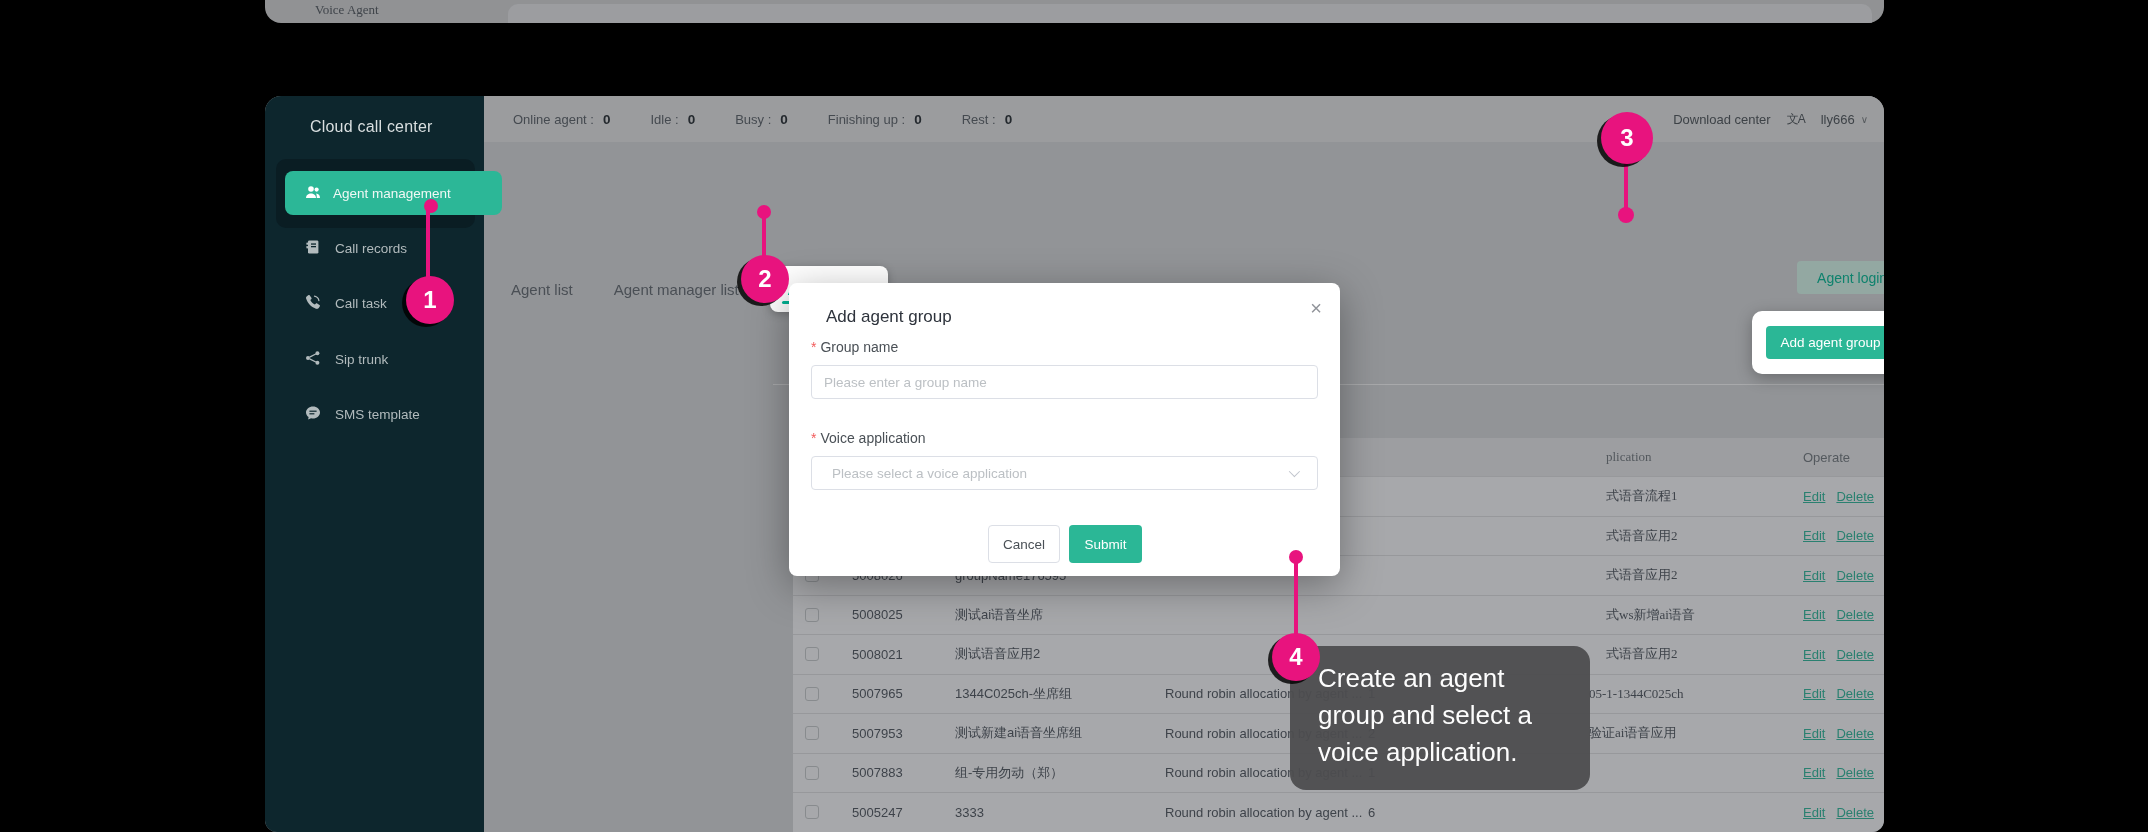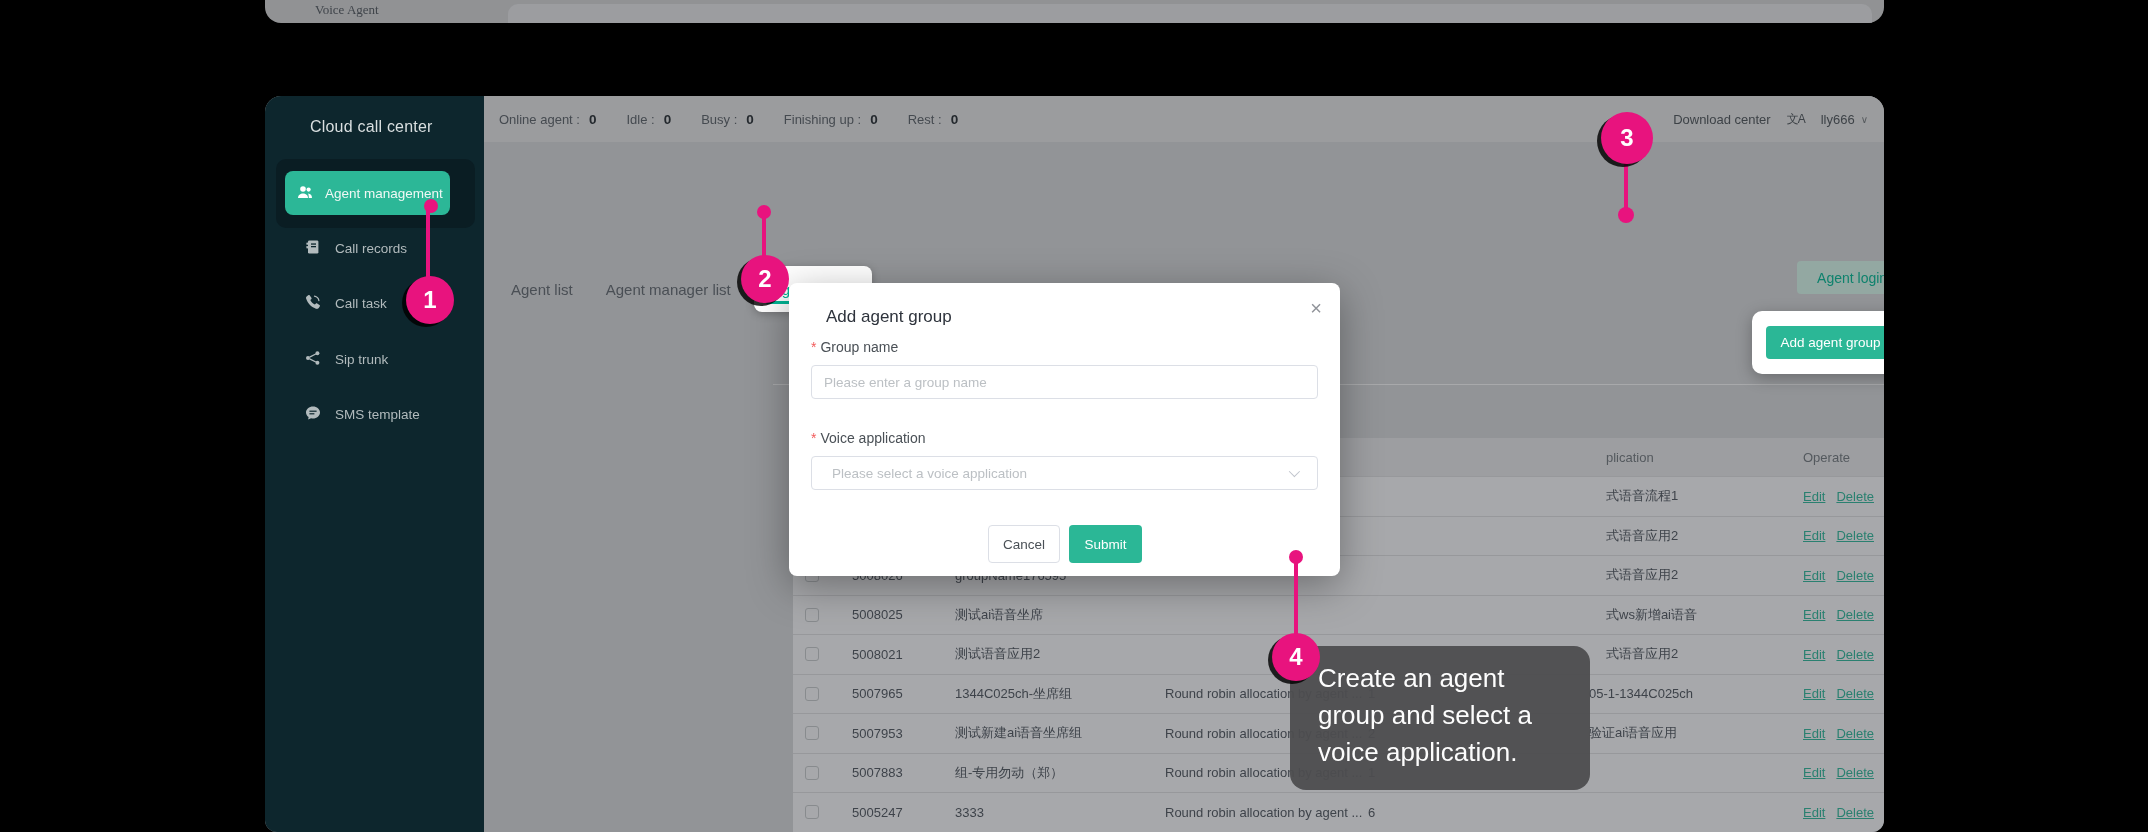--- a/index.html
+++ b/index.html
@@ -12,37 +12,37 @@
   .top-frag .vlabel { position:absolute; left:50px; top:2px; font-size:13px; color:#3f444a; }
   .top-frag .inner { position:absolute; left:243px; top:4px; width:1364px; height:30px; background:#9c9da0; border-radius:10px; }
 
   
   .window { position:absolute; left:265px; top:96px; width:1619px; height:736px; border-radius:16px 16px 12px 12px; overflow:hidden; background:#929497; }
 
   
   .sidebar { position:absolute; left:0; top:0; width:219px; height:736px; background:#0d262d; }
   .sb-title { position:absolute; left:45px; top:22px; font-size:16px; color:#d9dfe0; letter-spacing:.2px; }
   .sb-active-wrap { position:absolute; left:11px; top:63px; width:199px; height:69px; background:#0a1d23; border-radius:10px; }
-  .sb-active { position:absolute; left:9px; top:12px; width:165px; height:44px; background:#2cb797; border-radius:8px; display:flex; align-items:center; gap:12px; padding-left:12px; color:#f0f8f5; font-size:13.5px; }
+  .sb-active { position:absolute; left:9px; top:12px; width:217px; height:44px; background:#2cb797; border-radius:8px; display:flex; align-items:center; gap:12px; padding-left:20px; color:#f0f8f5; font-size:13.5px; }
   .sb-item { position:absolute; left:0; width:219px; height:40px; display:flex; align-items:center; gap:14px; padding-left:40px; color:#b2bbbd; font-size:13.5px; }
   .sb-item svg, .sb-active svg { flex:0 0 auto; }
 
   
   .topbar { position:absolute; left:219px; top:0; width:1400px; height:46px; background:#9b9c9e; display:flex; align-items:center; }
-  .stats { display:flex; gap:30px; margin-left:15px; }
+  .stats { display:flex; gap:40px; margin-left:29px; }
   .stat { display:flex; gap:9px; align-items:center; }
   .stat .lb { font-size:13px; color:#454a50; }
   .stat .vl { font-size:13.5px; color:#24292e; font-weight:bold; }
   .topbar-right { position:absolute; right:16px; top:0; height:46px; display:flex; align-items:center; gap:16px; color:#3d4247; font-size:13px; }
   .trans-ic { font-size:12px; color:#3d4247; letter-spacing:-1px; }
   .user { display:flex; align-items:center; gap:6px; }
   .chev-txt { font-size:10px; color:#55595d; }
 
   
-  .tabs { position:absolute; left:246px; top:170px; height:46px; display:flex; align-items:center; }
+  .tabs { position:absolute; left:246px; top:170px; height:46px; display:flex; align-items:center;gap:8px; }
   .tab { font-size:15px; color:#4a4f55; margin-right:33px; }
   .tab-chip { position:relative; background:#ffffff; border-radius:8px; height:46px; display:flex; align-items:center; padding:0 18px; margin-left:-10px; box-shadow:0 2px 8px rgba(0,0,0,.25); }
   .tab-chip .tlabel { color:#00b494; font-size:15px; }
   .tab-chip .underline { position:absolute; left:12px; right:12px; bottom:8px; height:3px; background:#00b494; border-radius:2px; }
 
   
   .login-chip { position:absolute; left:1532px; top:165px; width:318px; height:33px; background:#93a8a2; border-radius:4px; display:flex; align-items:center; justify-content:center; color:#0e826d; font-size:14px; }
 
   
   .search-input { position:absolute; left:531px; top:234px; width:242px; height:36px; background:#a4a5a7; border:1px solid #8b8e91; border-radius:4px; padding:0 12px; font-size:13px; color:#3e434a; font-family:"Liberation Sans",sans-serif; }
@@ -63,21 +63,21 @@
   .table { position:absolute; left:528px; top:342px; width:1310px; }
   .trow, .thead { display:flex; align-items:center; }
   .thead { height:38px; background:#9d9ea1; color:#54595e; font-size:13px; }
   .trow { height:39.5px; background:#a7a8ab; border-top:1px solid #97989b; color:#3e434a; font-size:13px; }
   .c { white-space:nowrap; overflow:hidden; }
   .c.cb { width:59px; display:flex; padding-left:12px; }
   .c.id { width:103px; }
   .c.nm { width:210px; }
   .c.al { width:203px; }
   .c.ct { width:221px; }
-  .c.ap { width:214px; }
+  .c.ap { width:214px;font-family:Liberation Serif, serif; }
   .c.ap.off { padding-left:17px; }
   .c.op { flex:1; display:flex; gap:11px; }
   .c.op a { color:#2a8070; text-decoration:underline; }
   .checkbox { width:14px; height:14px; border:1px solid #888b8e; border-radius:3px; background:transparent; }
 
   
   .modal { position:absolute; left:789px; top:283px; width:551px; height:293px; background:#fff; border-radius:8px; box-shadow:0 10px 40px rgba(0,0,0,.35); z-index:20; }
   .modal-title { position:absolute; left:37px; top:24px; font-size:17px; color:#2e333c; font-weight:500; }
   .modal-close { position:absolute; right:18px; top:14px; font-size:20px; color:#909399; }
   .m-label { position:absolute; left:22px; font-size:14px; color:#4a5056; }

